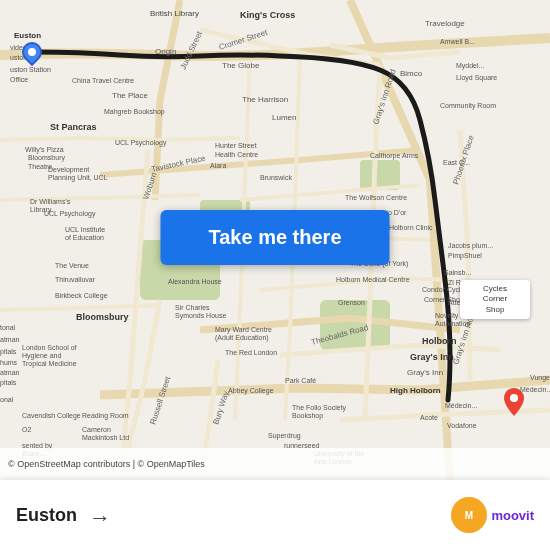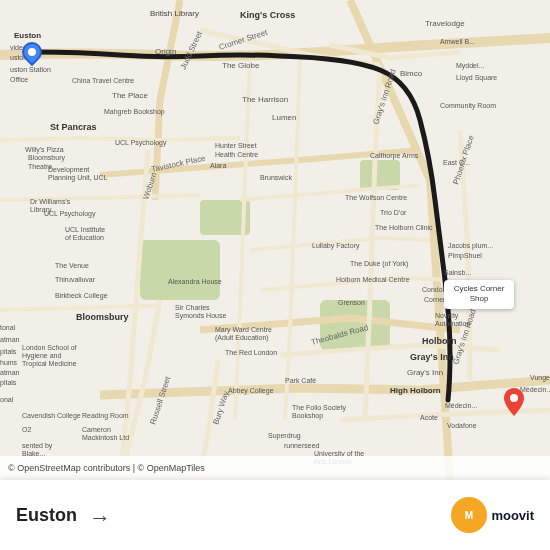--- a/index.html
+++ b/index.html
@@ -72,21 +72,21 @@
       left: 4px;
       transform: rotate(45deg);
     }
 
     
     .attribution {
       position: absolute;
       bottom: 0;
       left: 0;
       right: 0;
-      height: 24px;
+      height: 32px;
       background: rgba(255,255,255,0.85);
       display: flex;
       align-items: center;
       padding: 0 8px;
       font-size: 9px;
       color: #444;
       z-index: 200;
     }
 
     
@@ -137,31 +137,31 @@
       align-items: center;
       justify-content: center;
       color: white;
       font-size: 11px;
       font-weight: bold;
     }
 
     .moovit-text {
       font-size: 13px;
       font-weight: bold;
-      color: #0f172a;
+      color: #6d28d9;
     }
 
     
     .place-callout {
       position: absolute;
-      right: 36px;
+      right: 20px;
       top: 280px;
       background: white;
       border-radius: 4px;
-      padding: 4px 4px;
+      padding: 4px 14px;
       font-size: 8px;
       color: #333;
       box-shadow: 0 1px 4px rgba(0,0,0,0.3);
       z-index: 60;
       max-width: 70px;
       text-align: center;
       line-height: 1.3;
     }
   </style>
 </head>
@@ -335,20 +335,21 @@
 
     <text x="10" y="72" font-size="7" fill="#555" font-family="Arial">uston Station</text>
     <text x="10" y="82" font-size="7" fill="#555" font-family="Arial">Office</text>
 
   </svg>
 
   <div class="marker marker-blue">
     <div class="marker-inner"></div>
   </div>
 
+  <button class="cta-button">Take me there</button>
 
   <div class="place-callout">Cycles Corner Shop</div>
 
   <div style="position:absolute; right:26px; top:388px; z-index:50;">
     <svg width="20" height="28" viewBox="0 0 20 28">
       <path d="M10,0 C4.5,0 0,4.5 0,10 C0,17.5 10,28 10,28 C10,28 20,17.5 20,10 C20,4.5 15.5,0 10,0 Z" fill="#ea4335"></path>
       <circle cx="10" cy="10" r="4" fill="white"></circle>
     </svg>
   </div>
 

